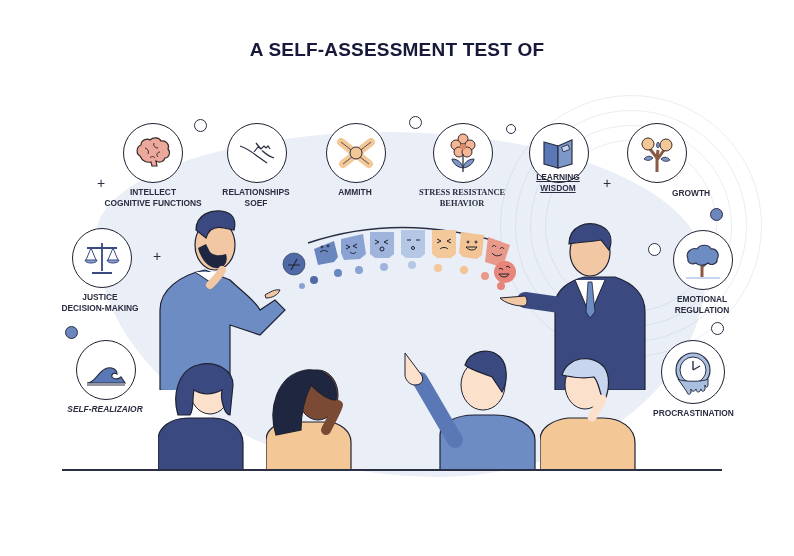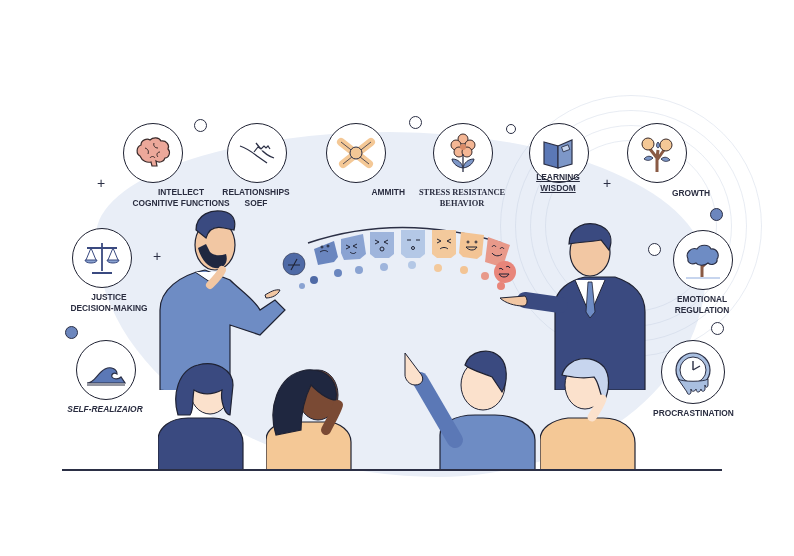--- a/index.html
+++ b/index.html
@@ -24,40 +24,41 @@
 
 <div class="bg-blob"></div>
 <div class="rings">
   <div class="ring" style="left:0;top:0;width:260px;height:260px;"></div>
   <div class="ring" style="left:15px;top:15px;width:230px;height:230px;"></div>
   <div class="ring" style="left:30px;top:30px;width:200px;height:200px;"></div>
   <div class="ring" style="left:45px;top:45px;width:170px;height:170px;"></div>
 </div>
 
 <div class="title">
+  <div>A SELF-ASSESSMENT TEST OF</div>
 </div>
 
 <div class="small-dot" style="left:194px;top:119px;width:11px;height:11px;"></div>
 <div class="small-dot" style="left:409px;top:116px;width:11px;height:11px;"></div>
 <div class="small-dot" style="left:506px;top:124px;width:8px;height:8px;"></div>
 <div class="small-dot filled" style="left:710px;top:208px;width:11px;height:11px;"></div>
 <div class="small-dot" style="left:648px;top:243px;width:11px;height:11px;"></div>
 <div class="small-dot" style="left:711px;top:322px;width:11px;height:11px;"></div>
 <div class="small-dot filled" style="left:65px;top:326px;width:11px;height:11px;"></div>
 <div class="plus" style="left:97px;top:176px;">+</div>
 <div class="plus" style="left:603px;top:176px;">+</div>
 <div class="plus" style="left:153px;top:249px;">+</div>
 
 <div class="icon-circle" style="left:123px;top:123px;">
   <svg viewBox="0 0 46 46">
       <path d="M10 26c-4-2-4-9 1-11 0-5 6-7 9-5 3-3 9-3 11 1 5-1 9 4 7 8 3 3 1 9-3 9-1 4-6 5-9 3l1 5h-5l-1-4c-4 1-9-1-11-6z" fill="#eca89a" stroke="#3a2b2b" stroke-width="1.2"></path>
       <path d="M15 18c3 1 4 3 3 6M24 13c-1 3 1 5 4 5M30 22c-3 0-4 3-2 5M20 28c1-2 4-2 5 0" fill="none" stroke="#3a2b2b" stroke-width="1"></path>
     </svg>
 </div>
-<div class="label" style="left:103px;top:187px;width:100px;margin-left:28px;">
+<div class="label" style="left:103px;top:187px;width:100px;">
   <div>INTELLECT</div>
     <div>COGNITIVE FUNCTIONS</div>
 </div>
 
 <div class="icon-circle" style="left:227px;top:123px;">
   <svg viewBox="0 0 46 46">
       <path d="M6 16c6 2 12 6 17 10l10 7M40 28c-6-2-10-5-14-10l-4-5" fill="none" stroke="#2b2f45" stroke-width="1.3"></path>
       <path d="M20 22l4-5 3 2 3-3 2 2 2-2 2 3" fill="#fff" stroke="#2b2f45" stroke-width="1.2"></path>
     </svg>
 </div>
@@ -66,21 +67,21 @@
     <div>SOEF</div>
 </div>
 
 <div class="icon-circle" style="left:326px;top:123px;">
   <svg viewBox="0 0 46 46">
       <path d="M8 12l28 22M38 12L10 34" stroke="#f4c896" stroke-width="8" stroke-linecap="round"></path>
       <path d="M8 12l28 22M38 12L10 34" stroke="#2b2f45" stroke-width="0.8" fill="none"></path>
       <circle cx="23" cy="23" r="6" fill="#f4c896" stroke="#2b2f45" stroke-width="1"></circle>
     </svg>
 </div>
-<div class="label" style="left:305px;top:187px;width:100px;text-align:right;">
+<div class="label" style="left:305px;top:187px;width:100px;">
   <div>AMMITH</div>
 </div>
 
 <div class="icon-circle" style="left:433px;top:123px;">
   <svg viewBox="0 0 46 46">
       <g fill="#f4b694" stroke="#3a2b2b" stroke-width="1">
         <circle cx="23" cy="9" r="5"></circle>
         <circle cx="16" cy="15" r="5"></circle>
         <circle cx="30" cy="15" r="5"></circle>
         <circle cx="19" cy="22" r="5"></circle>
@@ -122,21 +123,21 @@
   <div>GROWTH</div>
 </div>
 
 <div class="icon-circle" style="left:72px;top:228px;">
   <svg viewBox="0 0 46 46">
       <path d="M23 8v28M13 38h20M8 13h30" stroke="#3a4a80" stroke-width="1.8" fill="none"></path>
       <path d="M12 13l-5 12M12 13l5 12M34 13l-5 12M34 13l5 12" stroke="#3a4a80" stroke-width="1"></path>
       <path d="M6 25h12c0 4-12 4-12 0zM28 25h12c0 4-12 4-12 0z" fill="#8aa3d2" stroke="#3a4a80" stroke-width="1"></path>
     </svg>
 </div>
-<div class="label" style="left:59px;top:292px;width:100px;">
+<div class="label" style="left:50px;top:292px;width:100px;">
   <div>JUSTICE</div>
     <div>DECISION-MAKING</div>
 </div>
 
 <div class="icon-circle" style="left:76px;top:340px;">
   <svg viewBox="0 0 46 46">
       <path d="M4 36c8 0 10-10 18-14 6-3 12 0 12 5-3-2-6 0-5 3 2 3 7 2 9 0l4 6z" fill="#5b78b6" stroke="#2b2f45" stroke-width="1.2"></path>
       <path d="M4 38h38" stroke="#2b2f45" stroke-width="1.2"></path>
     </svg>
 </div>

